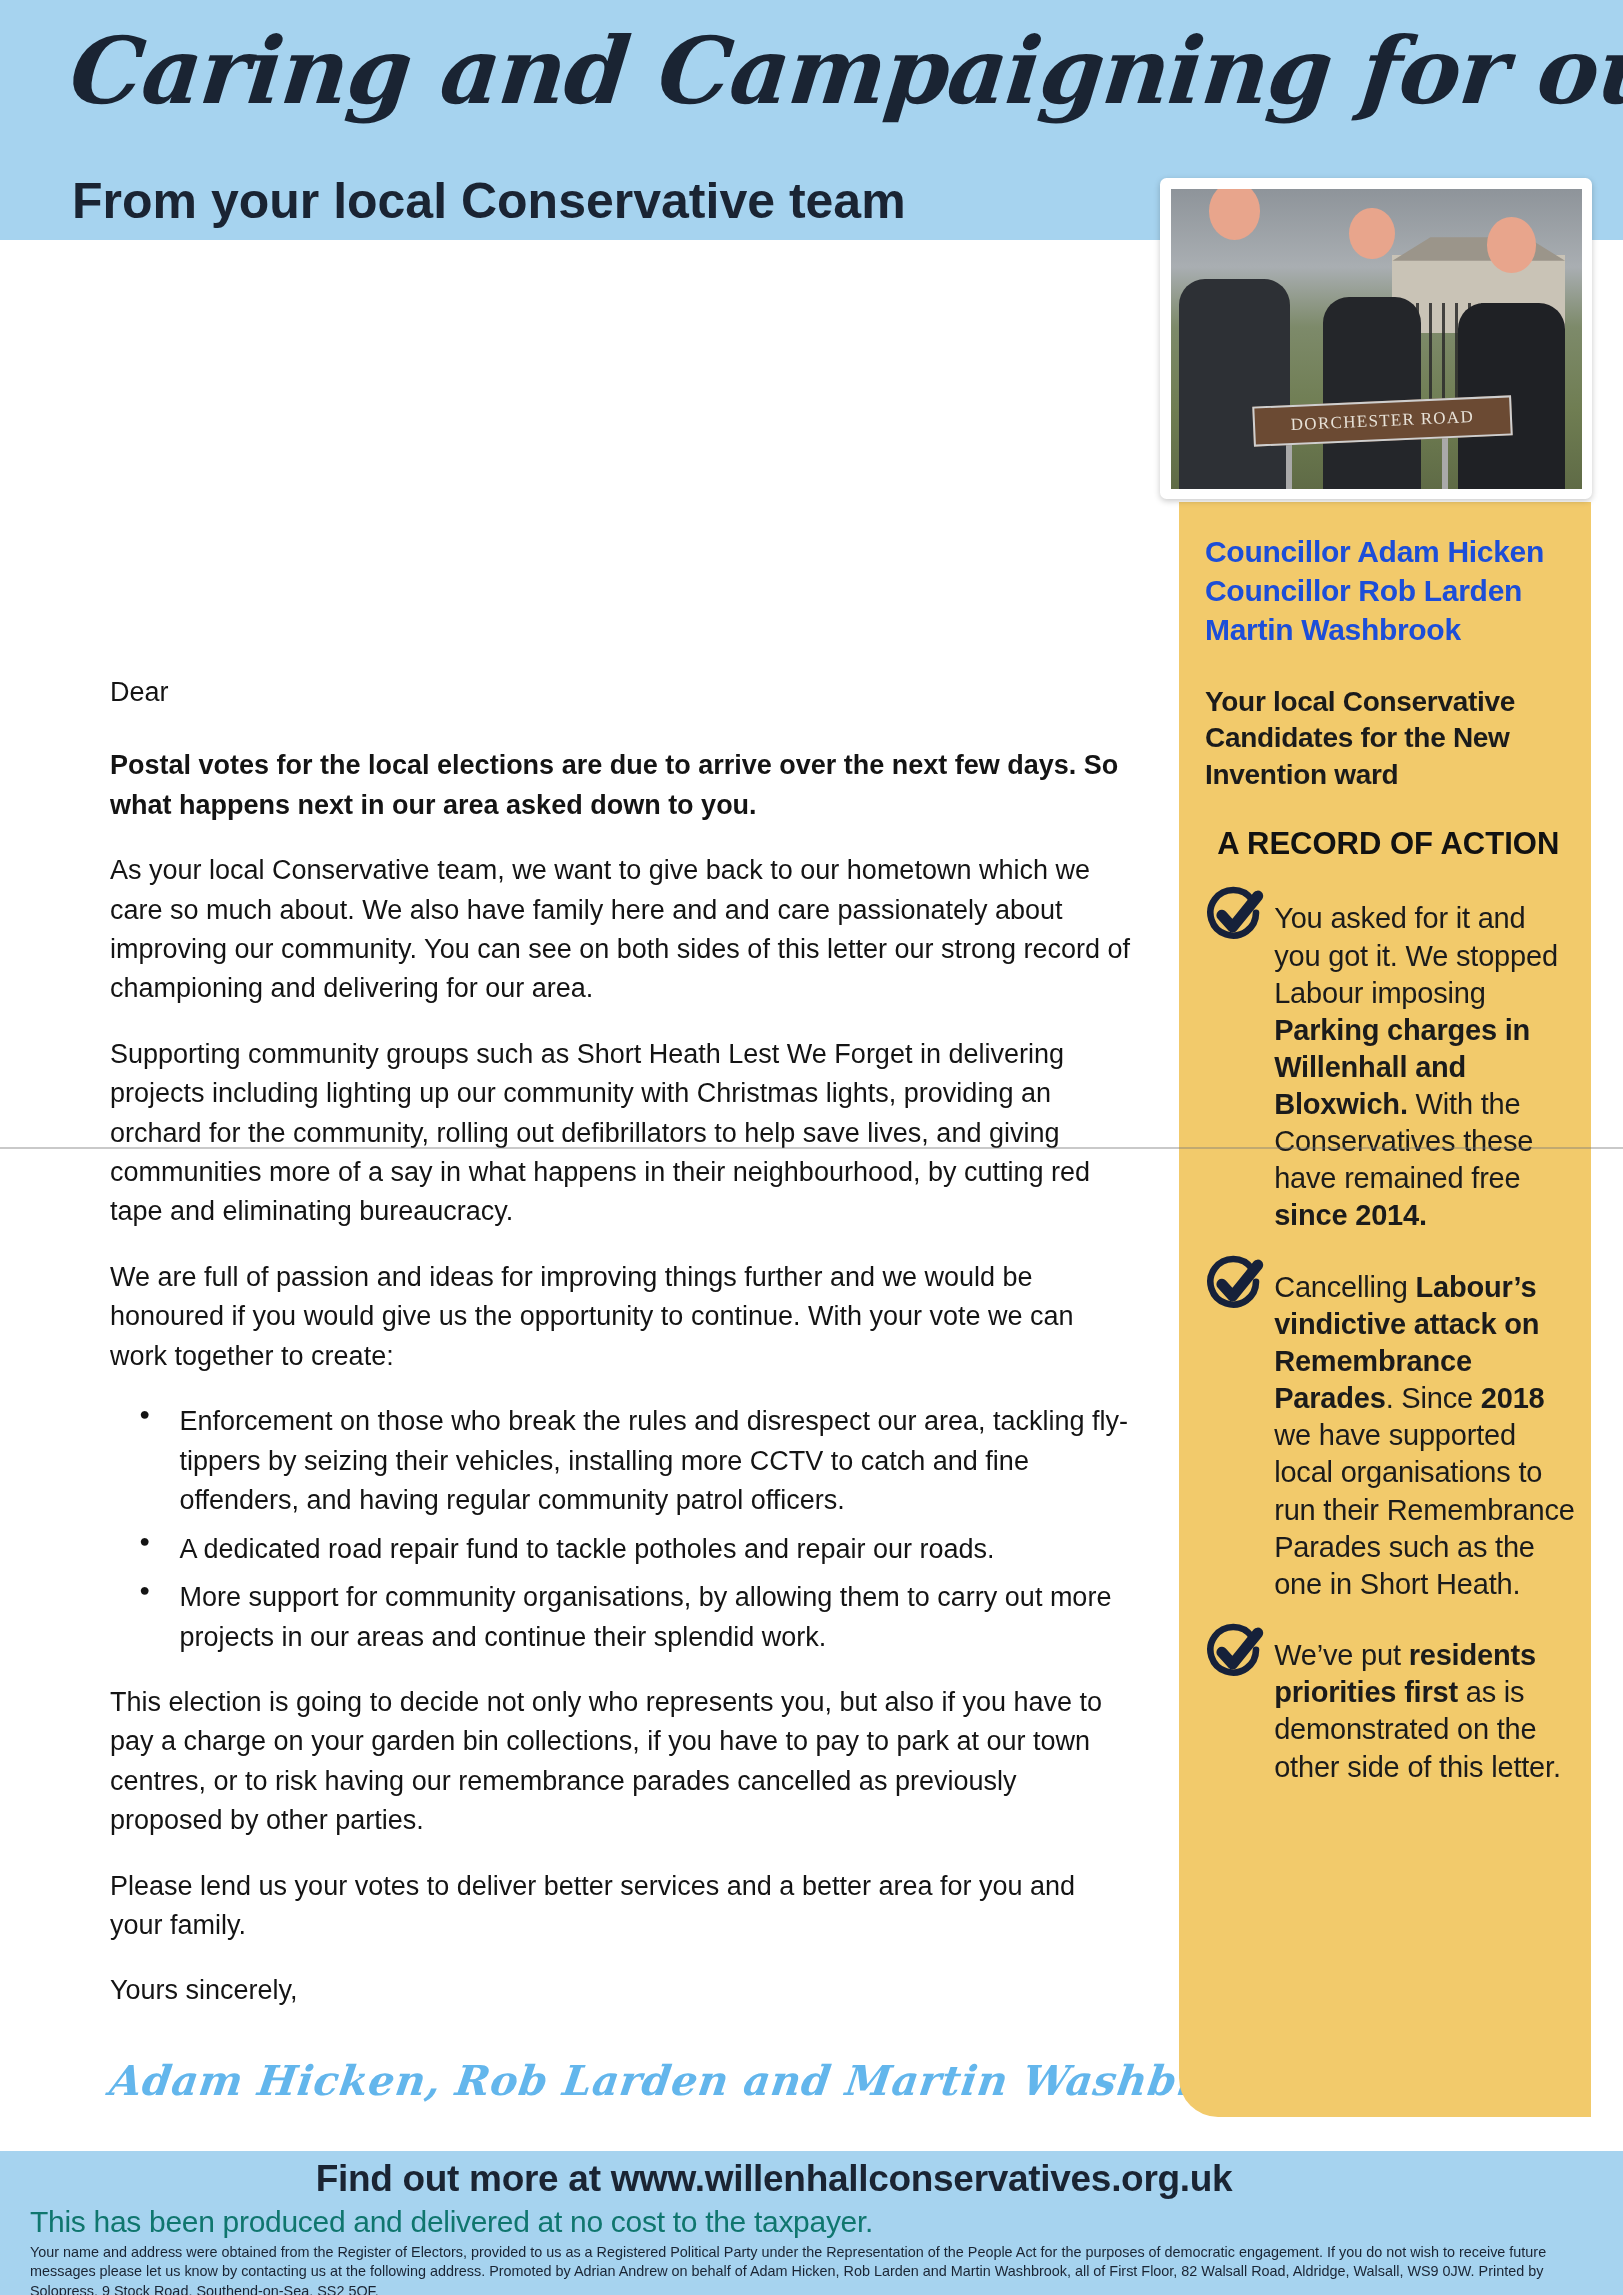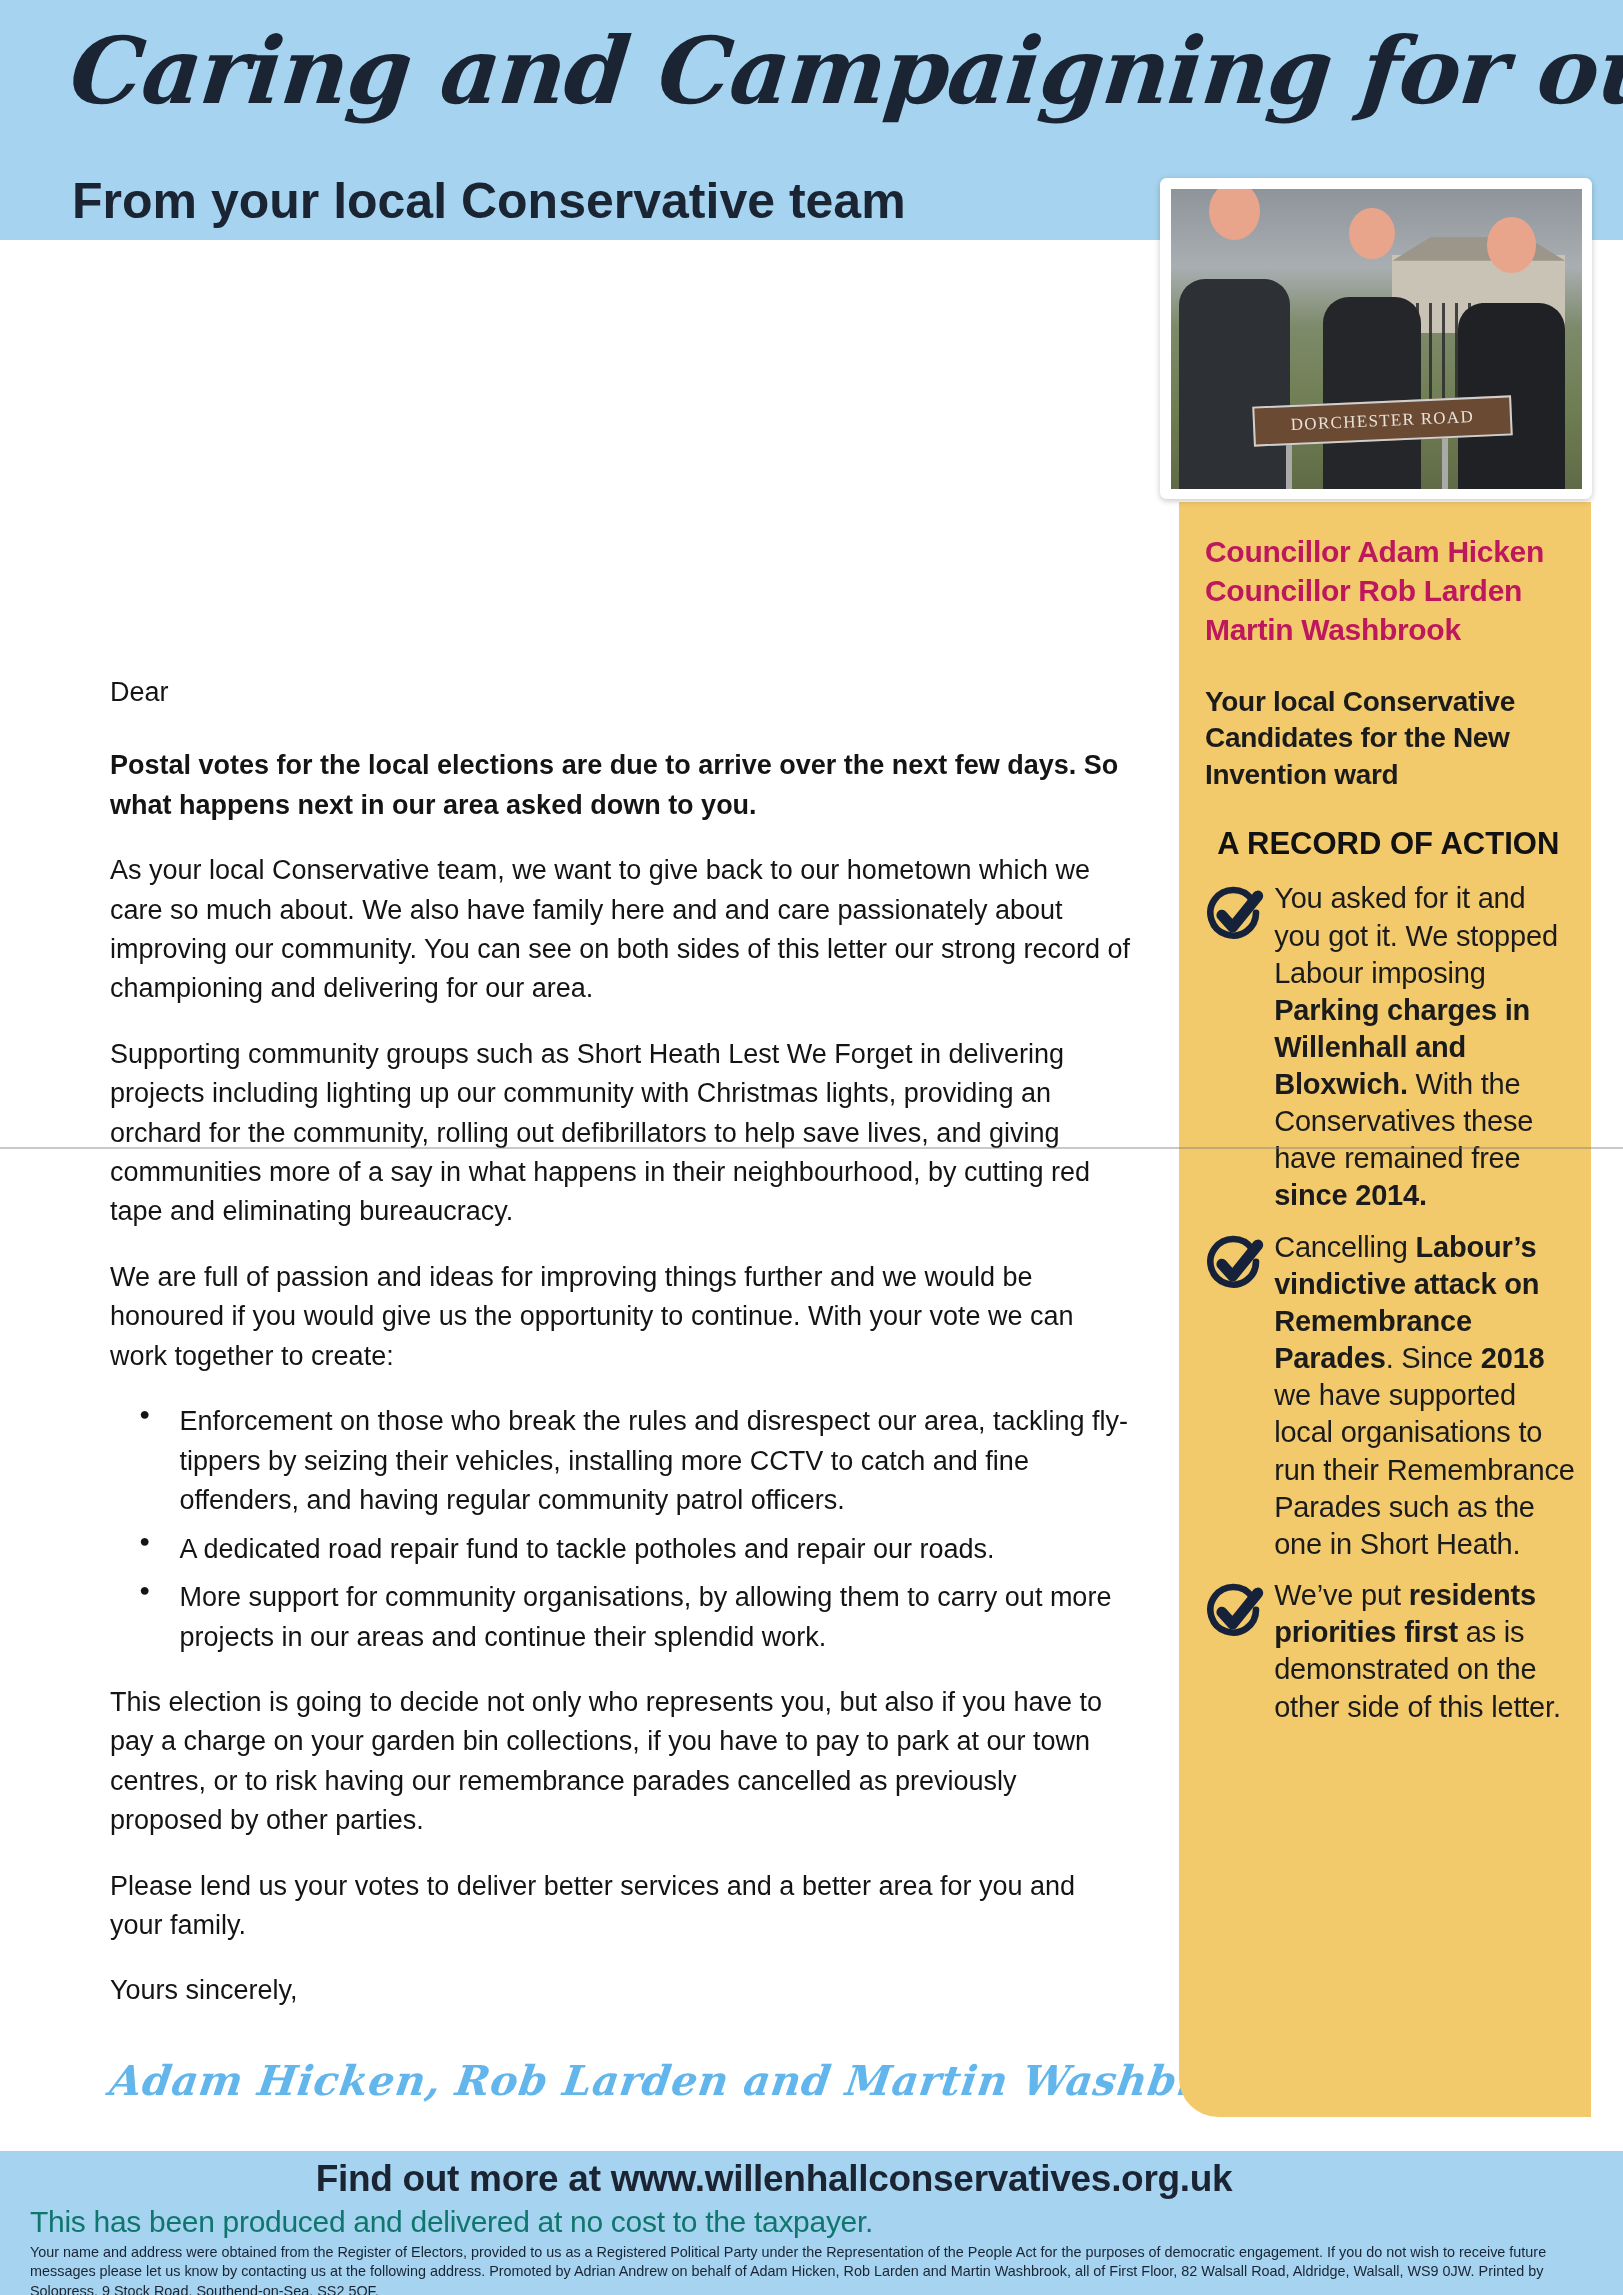--- a/index.html
+++ b/index.html
@@ -153,21 +153,21 @@
     background: #f2ca6b;
     border-bottom-left-radius: 39px;
     box-sizing: border-box;
     padding: 30px 15.7px 13px 26px;
     z-index: 3;
   }
   .side-names {
     font-size: 30px;
     font-weight: 700;
     line-height: 1.30;
-    color: #be185d;
+    color: #1d4ed8;
     letter-spacing: -0.3px;
   }
   .side-role {
     margin-top: 35px;
     font-size: 28px;
     font-weight: 700;
     line-height: 1.30;
     color: #1b1b1b;
     letter-spacing: -0.3px;
   }
@@ -193,20 +193,21 @@
     width: 60px;
     height: 60px;
     margin-right: 9.2px;
     margin-top: 3.9px;
   }
   .record-text {
     font-size: 29px;
     line-height: 1.28;
     color: #1b1b1b;
     letter-spacing: -0.2px;
+    margin-top: 20px;
   }
   .record-text b { font-weight: 700; }
 
   
   .letter {
     position: absolute;
     left: 110px;
     top: 673px;
     width: 1021px;
     color: #141414;

